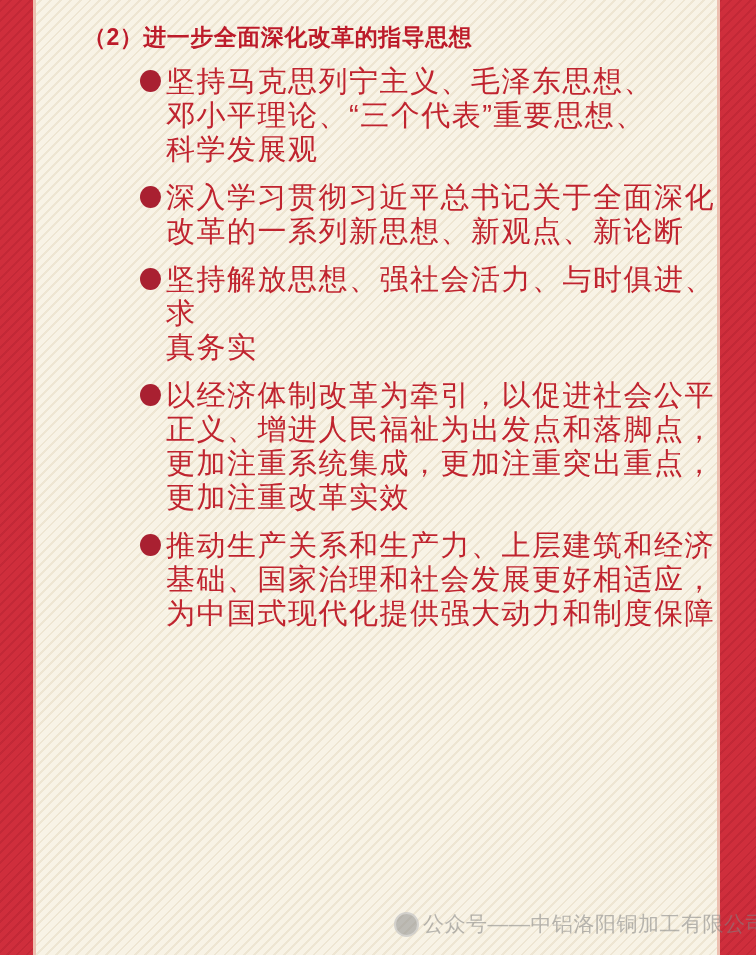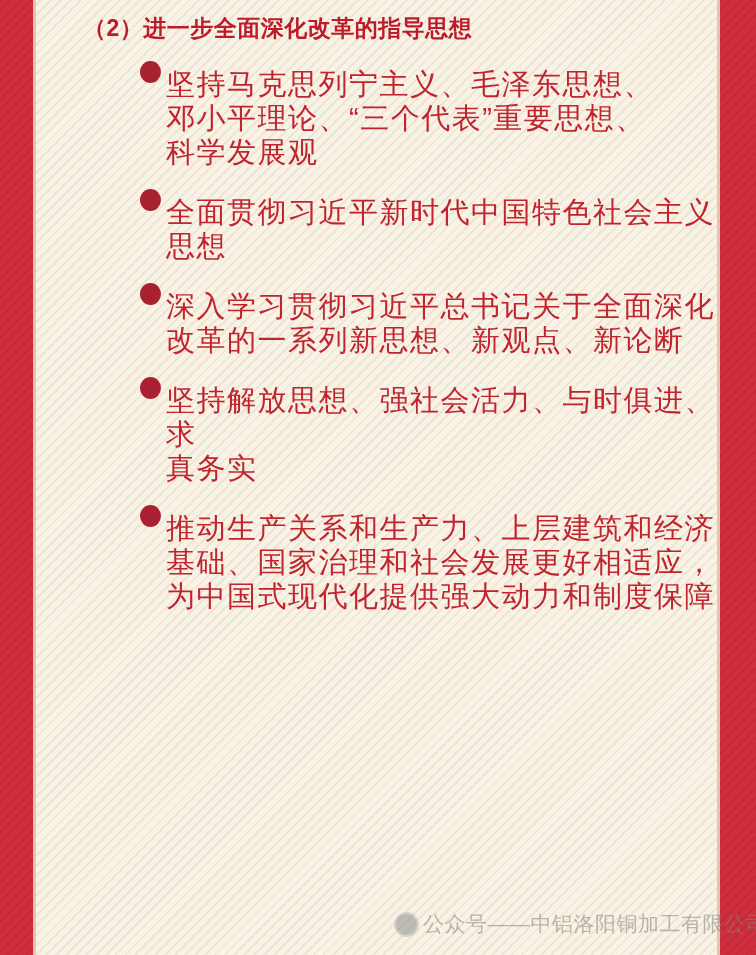--- a/index.html
+++ b/index.html
@@ -50,21 +50,21 @@
   .wm-text {
     font-size: 21px;
     color: rgba(130,130,130,0.55);
     letter-spacing: 0.5px;
   }
 
   .content {
     position: absolute;
     left: 36px; right: 39px; top: 0; bottom: 0;
     z-index: 3;
-    padding-top: 12px;
+    padding-top: 21px;
     border-radius: 18px;
   }
   .title {
     margin-left: 47px;
     font-size: 23px;
     line-height: 32px;
     font-weight: bold;
     color: #bd1b2a;
     letter-spacing: 0.5px;
   }
@@ -87,21 +87,20 @@
     margin-top: 6px;
     margin-right: 5px;
   }
   .bullet-text {
     font-size: 29px;
     line-height: 34px;
     letter-spacing: 1.5px;
     color: #c0242f;
     white-space: pre-line;
     width: 552px;
-    margin-top: 12px;
   }
 </style>
 </head>
 <body>
 
 <div class="canvas">
 
   <div class="side-bar left"></div>
   <div class="side-bar right"></div>
 
@@ -115,32 +114,34 @@
 
     <ul class="bullets">
       <li class="bullet-item">
         <span class="dot"></span>
         <span class="bullet-text">坚持马克思列宁主义、毛泽东思想、
 邓小平理论、“三个代表”重要思想、
 科学发展观</span>
       </li>
       <li class="bullet-item">
         <span class="dot"></span>
-        <span class="bullet-text">全面贯彻习近平新时代中国特色社会主义
-思想</span>
-      </li>
-      <li class="bullet-item">
-        <span class="dot"></span>
         <span class="bullet-text">深入学习贯彻习近平总书记关于全面深化
 改革的一系列新思想、新观点、新论断</span>
       </li>
       <li class="bullet-item">
         <span class="dot"></span>
         <span class="bullet-text">坚持解放思想、强社会活力、与时俱进、求
 真务实</span>
+      </li>
+      <li class="bullet-item">
+        <span class="dot"></span>
+        <span class="bullet-text">以经济体制改革为牵引，以促进社会公平
+正义、增进人民福祉为出发点和落脚点，
+更加注重系统集成，更加注重突出重点，
+更加注重改革实效</span>
       </li>
       <li class="bullet-item">
         <span class="dot"></span>
         <span class="bullet-text">推动生产关系和生产力、上层建筑和经济
 基础、国家治理和社会发展更好相适应，
 为中国式现代化提供强大动力和制度保障</span>
       </li>
     </ul>
   </div>
 

